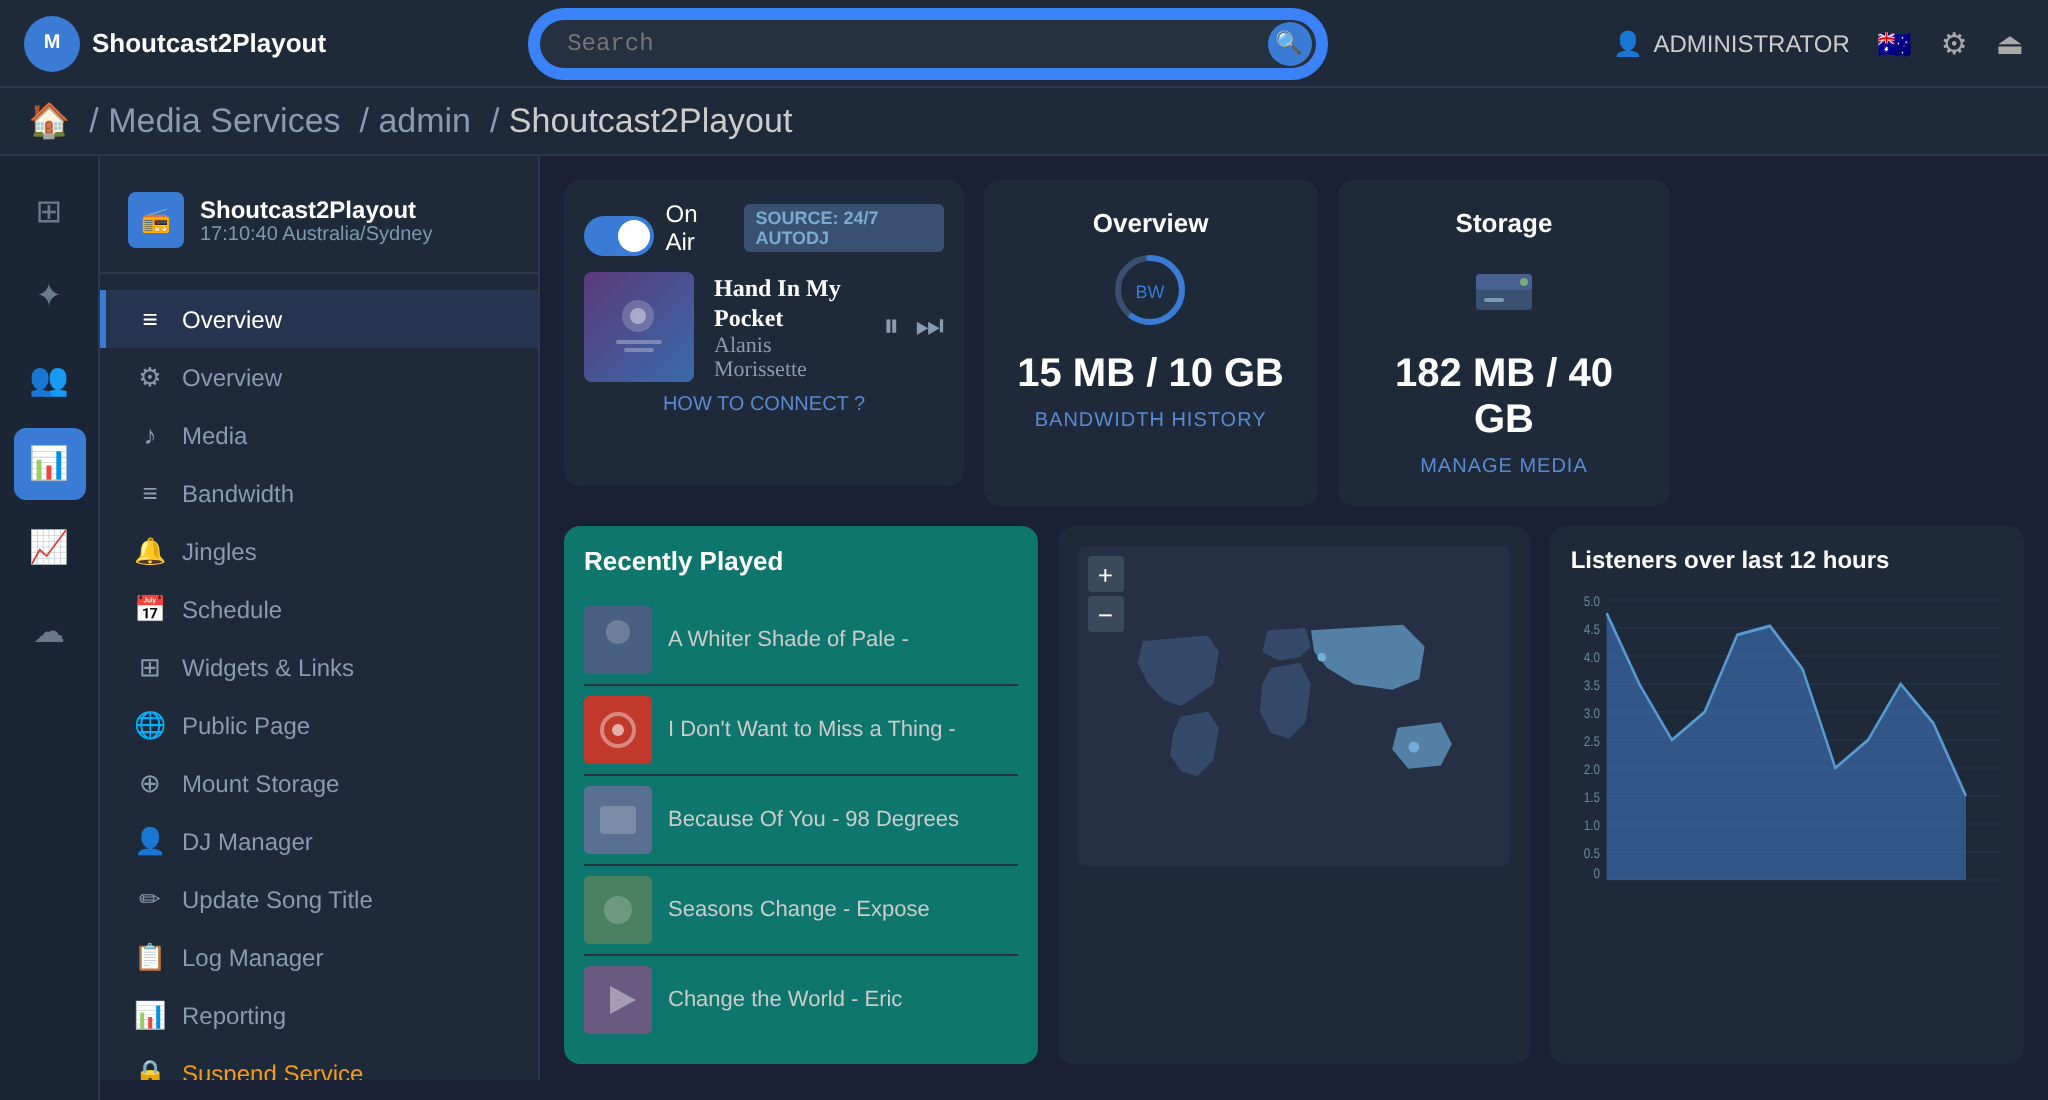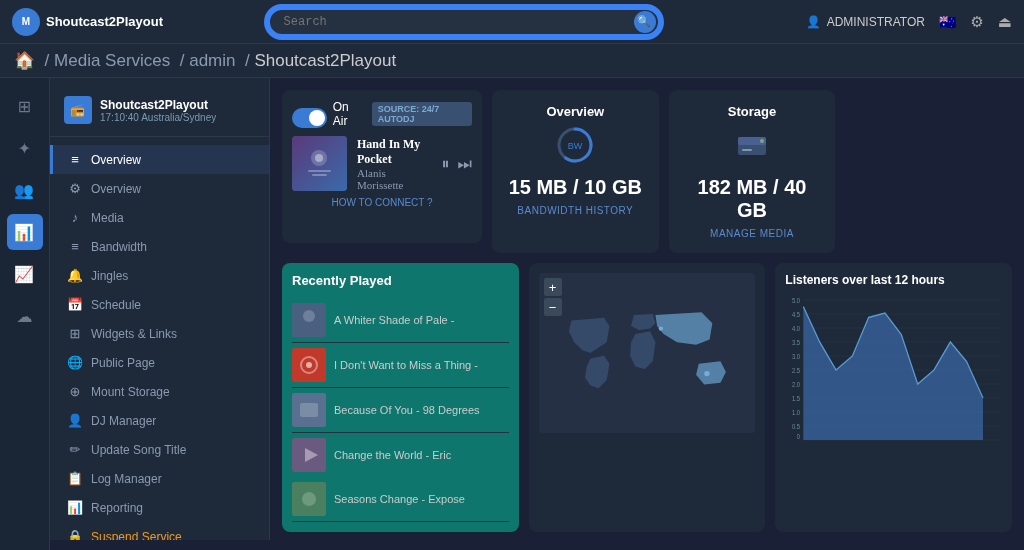--- a/index.html
+++ b/index.html
@@ -295,37 +295,37 @@
           </div>
           <div class="track-item">
             <div class="track-thumb" style="background:#5a7090;">
               <svg width="34" height="34">
                   <rect width="34" height="34" fill="#5a7090"></rect>
                   <rect x="8" y="10" width="18" height="14" rx="2" fill="#fff" opacity="0.2"></rect>
                 </svg>
             </div>
             <span class="track-title">Because Of You - 98 Degrees</span>
           </div>
+          <div class="track-item">
+            <div class="track-thumb" style="background:#4a8060;">
+              <svg width="34" height="34">
+                  <rect width="34" height="34" fill="#4a8060"></rect>
+                  <circle cx="17" cy="17" r="7" fill="#fff" opacity="0.2"></circle>
+                </svg>
+            </div>
+            <span class="track-title">Seasons Change - Expose</span>
+          </div>
           <div class="track-item" style="border-bottom:none;">
             <div class="track-thumb" style="background:#6a5a80;">
               <svg width="34" height="34">
                   <rect width="34" height="34" fill="#6a5a80"></rect>
                   <polygon points="13,10 26,17 13,24" fill="#fff" opacity="0.4"></polygon>
                 </svg>
             </div>
             <span class="track-title">Change the World - Eric</span>
-          </div>
-          <div class="track-item">
-            <div class="track-thumb" style="background:#4a8060;">
-              <svg width="34" height="34">
-                  <rect width="34" height="34" fill="#4a8060"></rect>
-                  <circle cx="17" cy="17" r="7" fill="#fff" opacity="0.2"></circle>
-                </svg>
-            </div>
-            <span class="track-title">Seasons Change - Expose</span>
           </div>
         </div>
 
         <div class="map-card">
           <div class="map-container">
             <div class="zoom-controls">
               <button class="zoom-btn">+</button>
               <button class="zoom-btn">−</button>
             </div>
             <svg viewBox="0 0 400 200" width="100%" height="100%" style="background:#253045;">

